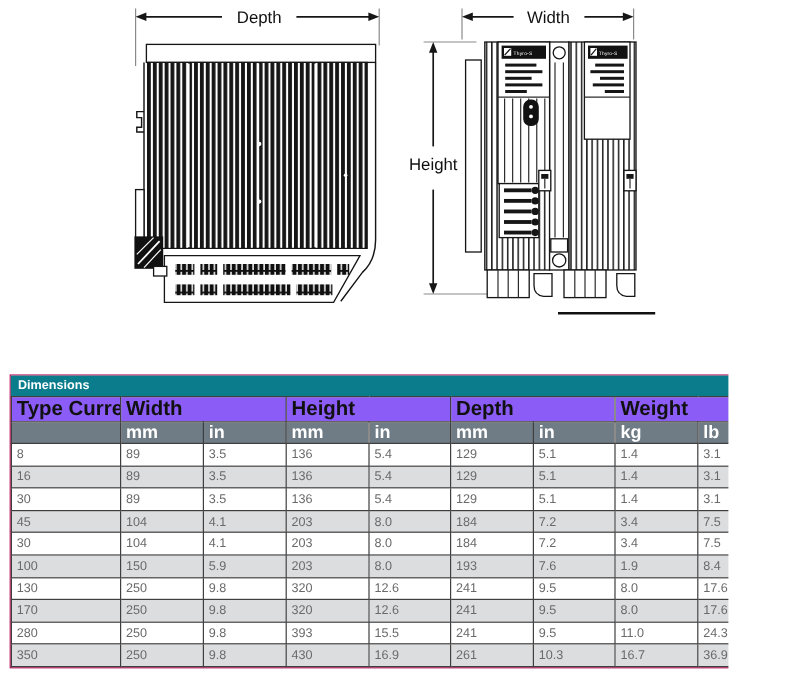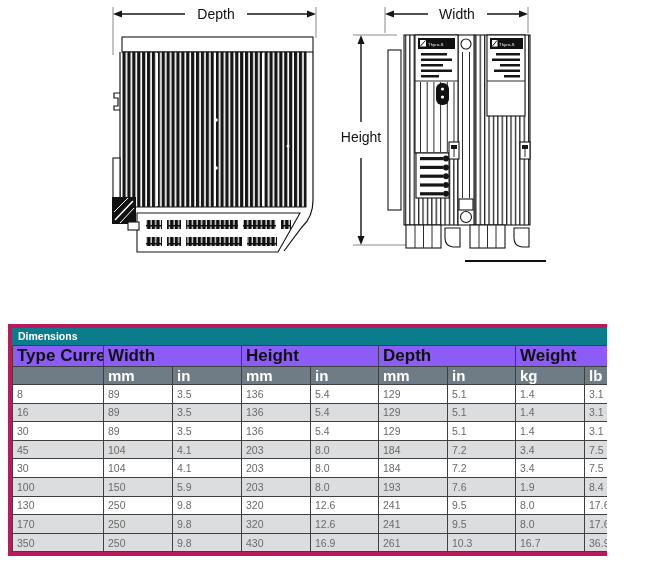--- a/index.html
+++ b/index.html
@@ -10,21 +10,21 @@
   .ext{stroke:#8a8a8a;stroke-width:1;fill:none;}
   .dim{stroke:#161616;stroke-width:1.4;fill:none;}
   .blk{fill:#161616;stroke:none;}
   .ln{stroke:#161616;stroke-width:1.2;fill:none;}
   .wht{fill:#ffffff;stroke:#161616;stroke-width:1.1;}
   .thin{stroke:#2c2c2c;stroke-width:1;fill:none;}
   .dimlabel{font:500 14px "Liberation Sans",sans-serif;fill:#111;}
   .tiny{font:400 4px "Liberation Sans",sans-serif;fill:#fff;letter-spacing:.2px;}
   
   .dim-table{position:absolute;left:8px;top:312px;width:641px;
-             border:4px solid #be185d;box-sizing:border-box;margin-top:12px;}
+             border:1px solid #be185d;box-sizing:border-box;}
   .tbl-title{background:var(--accent-teal,#0a7c8c);color:#fff;
              font-size:10.5px;font-weight:bold;height:17px;line-height:17px;
              padding-left:6px;}
   table{border-collapse:collapse;width:100%;table-layout:fixed;
         font-size:10.5px;}
   th,td{border:1px solid #3f3f3f;text-align:left;padding:0 0 0 4px;
         overflow:hidden;white-space:nowrap;}
   thead tr.grp th{background:#8b5cf6;color:#111;font-size:17px;font-weight:bold;height:19px;}
   thead tr.units th{background:var(--subheader-gray,#6f7b85);color:#fff;
                     font-weight:bold;height:16px;font-size:15px;}
@@ -314,20 +314,31 @@
             <td>170</td>
             <td>250</td>
             <td>9.8</td>
             <td>320</td>
             <td>12.6</td>
             <td>241</td>
             <td>9.5</td>
             <td>8.0</td>
             <td>17.6</td>
           </tr>
+          <tr>
+            <td>280</td>
+            <td>250</td>
+            <td>9.8</td>
+            <td>393</td>
+            <td>15.5</td>
+            <td>241</td>
+            <td>9.5</td>
+            <td>11.0</td>
+            <td>24.3</td>
+          </tr>
           <tr class="alt">
             <td>350</td>
             <td>250</td>
             <td>9.8</td>
             <td>430</td>
             <td>16.9</td>
             <td>261</td>
             <td>10.3</td>
             <td>16.7</td>
             <td>36.9</td>

